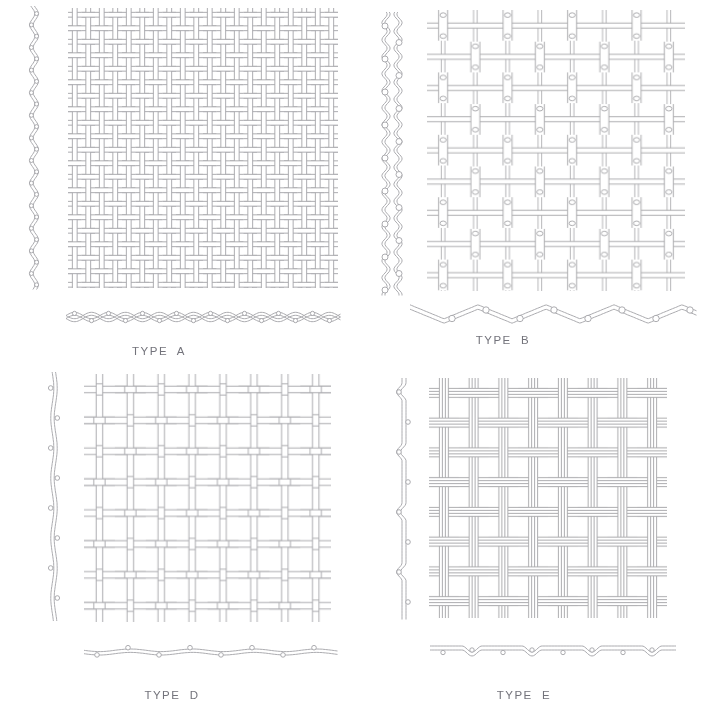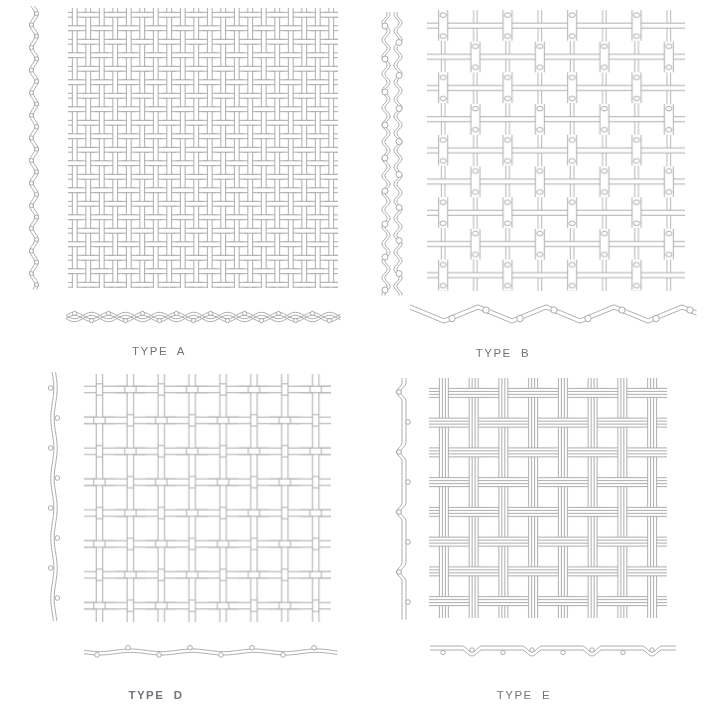--- a/index.html
+++ b/index.html
@@ -272,16 +272,16 @@
         <circle cx="592" cy="650" r="2.2" fill="#fff" stroke="#a3a3a7" stroke-width="0.9"></circle>
         <circle cx="652" cy="650" r="2.2" fill="#fff" stroke="#a3a3a7" stroke-width="0.9"></circle>
         <circle cx="443" cy="652.5" r="2.2" fill="#fff" stroke="#a3a3a7" stroke-width="0.9"></circle>
         <circle cx="503" cy="652.5" r="2.2" fill="#fff" stroke="#a3a3a7" stroke-width="0.9"></circle>
         <circle cx="563" cy="652.5" r="2.2" fill="#fff" stroke="#a3a3a7" stroke-width="0.9"></circle>
         <circle cx="623" cy="652.5" r="2.2" fill="#fff" stroke="#a3a3a7" stroke-width="0.9"></circle>
       </g>
   </svg>
 
   <div class="label" style="left: 159px; top: 345px; color: rgb(115, 115, 123);">TYPE  A</div>
-  <div class="label" style="left: 503px; top: 347px; color: rgb(115, 115, 123);">TYPE  B</div>
-  <div class="label" style="left: 156px; top: 689px; color: rgb(115, 115, 123); font-weight: bold;">TYPE  D</div>
+  <div class="label" style="left: 503px; top: 334px; color: rgb(115, 115, 123);">TYPE  B</div>
+  <div class="label" style="left: 172px; top: 689px; color: rgb(115, 115, 123);">TYPE  D</div>
   <div class="label" style="left: 524px; top: 689px; color: rgb(115, 115, 123);">TYPE  E</div>
 </div>
 
 </body></html>

